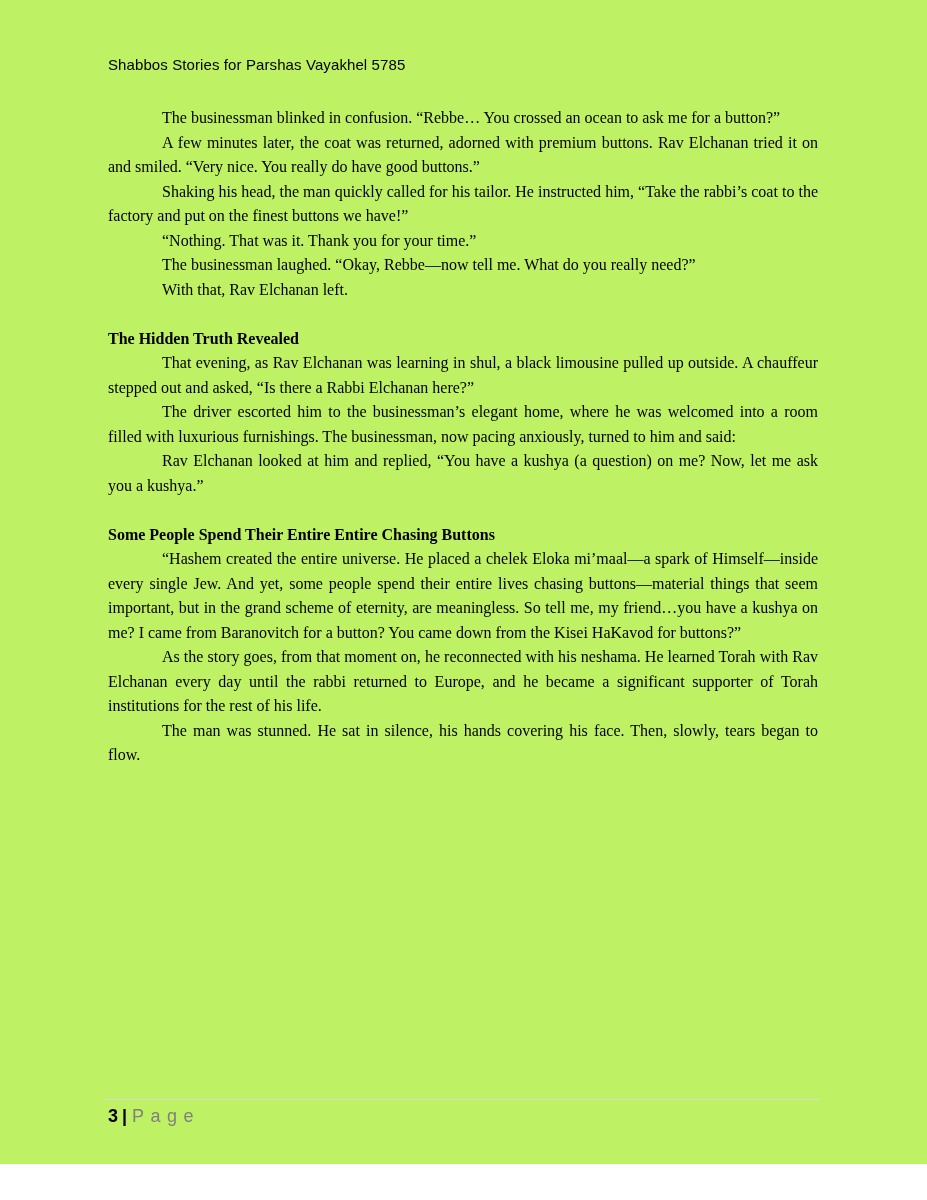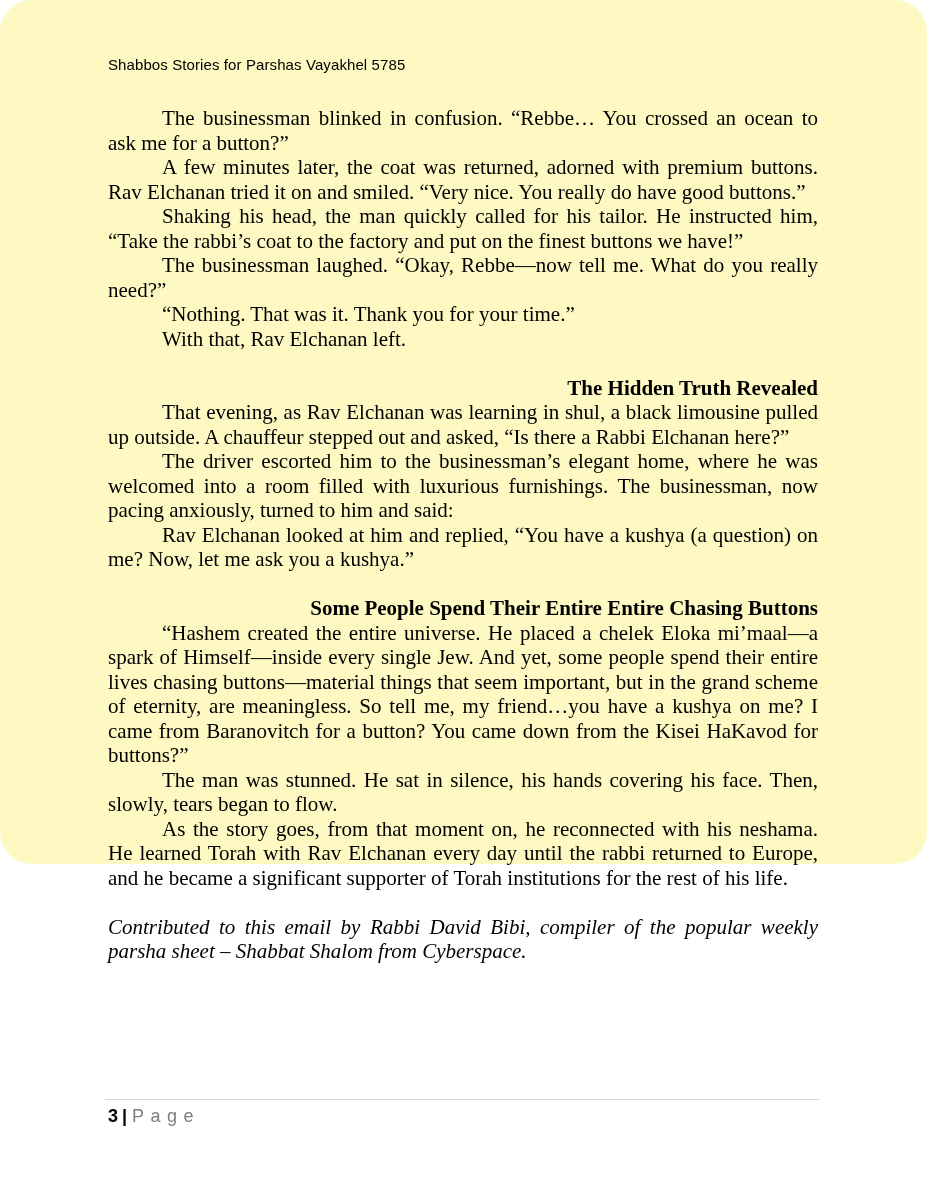--- a/index.html
+++ b/index.html
@@ -7,50 +7,49 @@
     width: 927px;
     height: 1200px;
     background: #ffffff;
     position: relative;
     overflow: hidden;
     font-family: "Liberation Serif", "DejaVu Serif", serif;
   }
   .page {
     position: absolute;
     left: 0; top: 0;
-    width: 927px; height: 864px;
-    background: #fef9c3;
-    border-radius: 32px;
+    width: 927px; height: 1164px;
+    background: #bef264;
   }
   .page-header {
     position: absolute;
     left: 108px;
     top: 56px;
     font-family: "Liberation Sans", "DejaVu Sans", sans-serif;
     font-size: 15px;
     color: #000000;
     letter-spacing: 0.1px;
     white-space: nowrap;
   }
   .content {
     position: absolute;
     left: 108px;
     top: 106px;
     width: 710px;
-    font-size: 21px;
+    font-size: 16px;
     line-height: 24.5px;
     color: #000000;
     text-align: justify;
   }
   .content p { margin: 0; }
   .content p.body { text-indent: 54px; }
   .content p.heading {
     margin-top: 24.5px;
     font-weight: bold;
-    text-align: right;
+    text-align: left;
     text-indent: 0;
   }
   .content p.note {
     margin-top: 24.5px;
     font-style: italic;
     text-indent: 0;
   }
   .footer-rule {
     position: absolute;
     left: 105px;
@@ -75,32 +74,31 @@
 <body>
 
 <div class="page">
 
   <div class="page-header">Shabbos Stories for Parshas Vayakhel 5785</div>
 
   <div class="content">
       <p class="body">The businessman blinked in confusion. “Rebbe… You crossed an ocean to ask me for a button?”</p>
       <p class="body">A few minutes later, the coat was returned, adorned with premium buttons. Rav Elchanan tried it on and smiled. “Very nice. You really do have good buttons.”</p>
       <p class="body">Shaking his head, the man quickly called for his tailor. He instructed him, “Take the rabbi’s coat to the factory and put on the finest buttons we have!”</p>
+      <p class="body">“Nothing. That was it. Thank you for your time.”</p>
       <p class="body">The businessman laughed. “Okay, Rebbe—now tell me. What do you really need?”</p>
-      <p class="body">“Nothing. That was it. Thank you for your time.”</p>
       <p class="body">With that, Rav Elchanan left.</p>
       <p class="heading">The Hidden Truth Revealed</p>
       <p class="body">That evening, as Rav Elchanan was learning in shul, a black limousine pulled up outside. A chauffeur stepped out and asked, “Is there a Rabbi Elchanan here?”</p>
       <p class="body">The driver escorted him to the businessman’s elegant home, where he was welcomed into a room filled with luxurious furnishings. The businessman, now pacing anxiously, turned to him and said:</p>
       <p class="body">Rav Elchanan looked at him and replied, “You have a kushya (a question) on me? Now, let me ask you a kushya.”</p>
       <p class="heading">Some People Spend Their Entire Entire Chasing Buttons</p>
       <p class="body">“Hashem created the entire universe. He placed a chelek Eloka mi’maal—a spark of Himself—inside every single Jew. And yet, some people spend their entire lives chasing buttons—material things that seem important, but in the grand scheme of eternity, are meaningless. So tell me, my friend…you have a kushya on me? I came from Baranovitch for a button? You came down from the Kisei HaKavod for buttons?”</p>
+      <p class="body">As the story goes, from that moment on, he reconnected with his neshama. He learned Torah with Rav Elchanan every day until the rabbi returned to Europe, and he became a significant supporter of Torah institutions for the rest of his life.</p>
       <p class="body">The man was stunned. He sat in silence, his hands covering his face. Then, slowly, tears began to flow.</p>
-      <p class="body">As the story goes, from that moment on, he reconnected with his neshama. He learned Torah with Rav Elchanan every day until the rabbi returned to Europe, and he became a significant supporter of Torah institutions for the rest of his life.</p>
-      <p class="note">Contributed to this email by Rabbi David Bibi, compiler of the popular weekly parsha sheet – Shabbat Shalom from Cyberspace.</p>
     </div>
 
   <div class="footer-rule"></div>
 
   <div class="page-footer">
     <span class="num">3</span><span class="sep">|</span><span class="label">Page</span>
   </div>
 
 </div>
 

